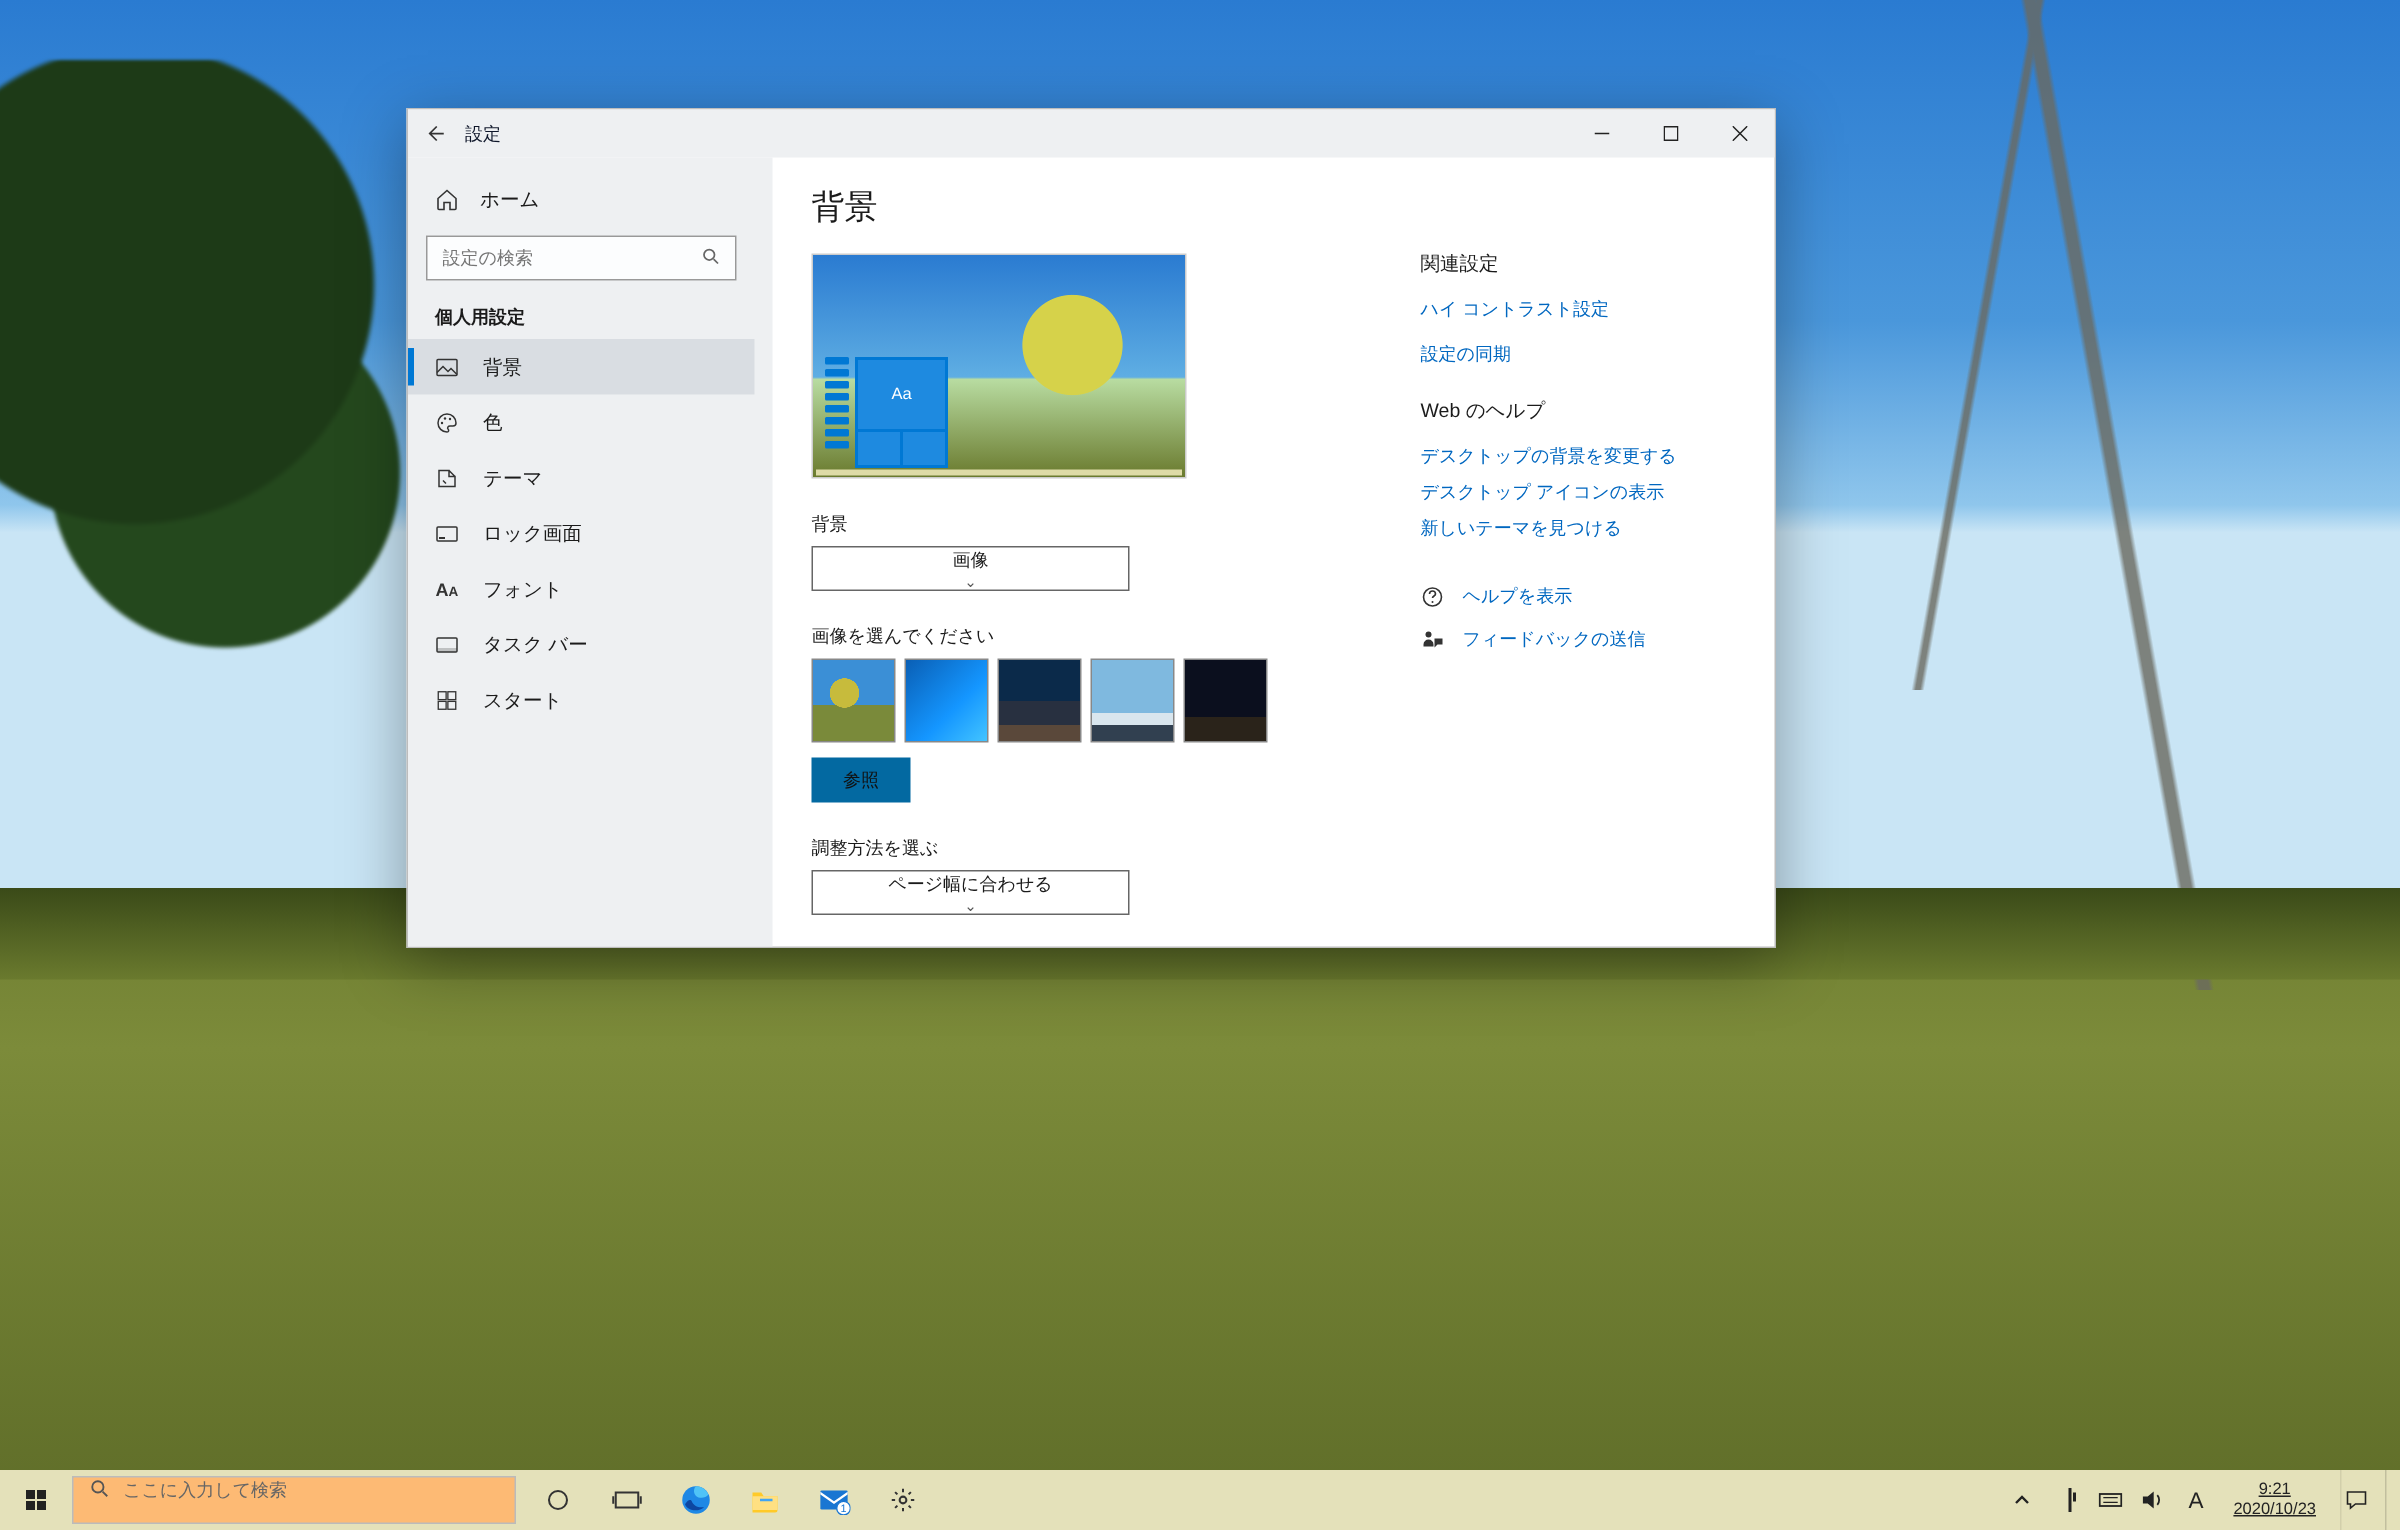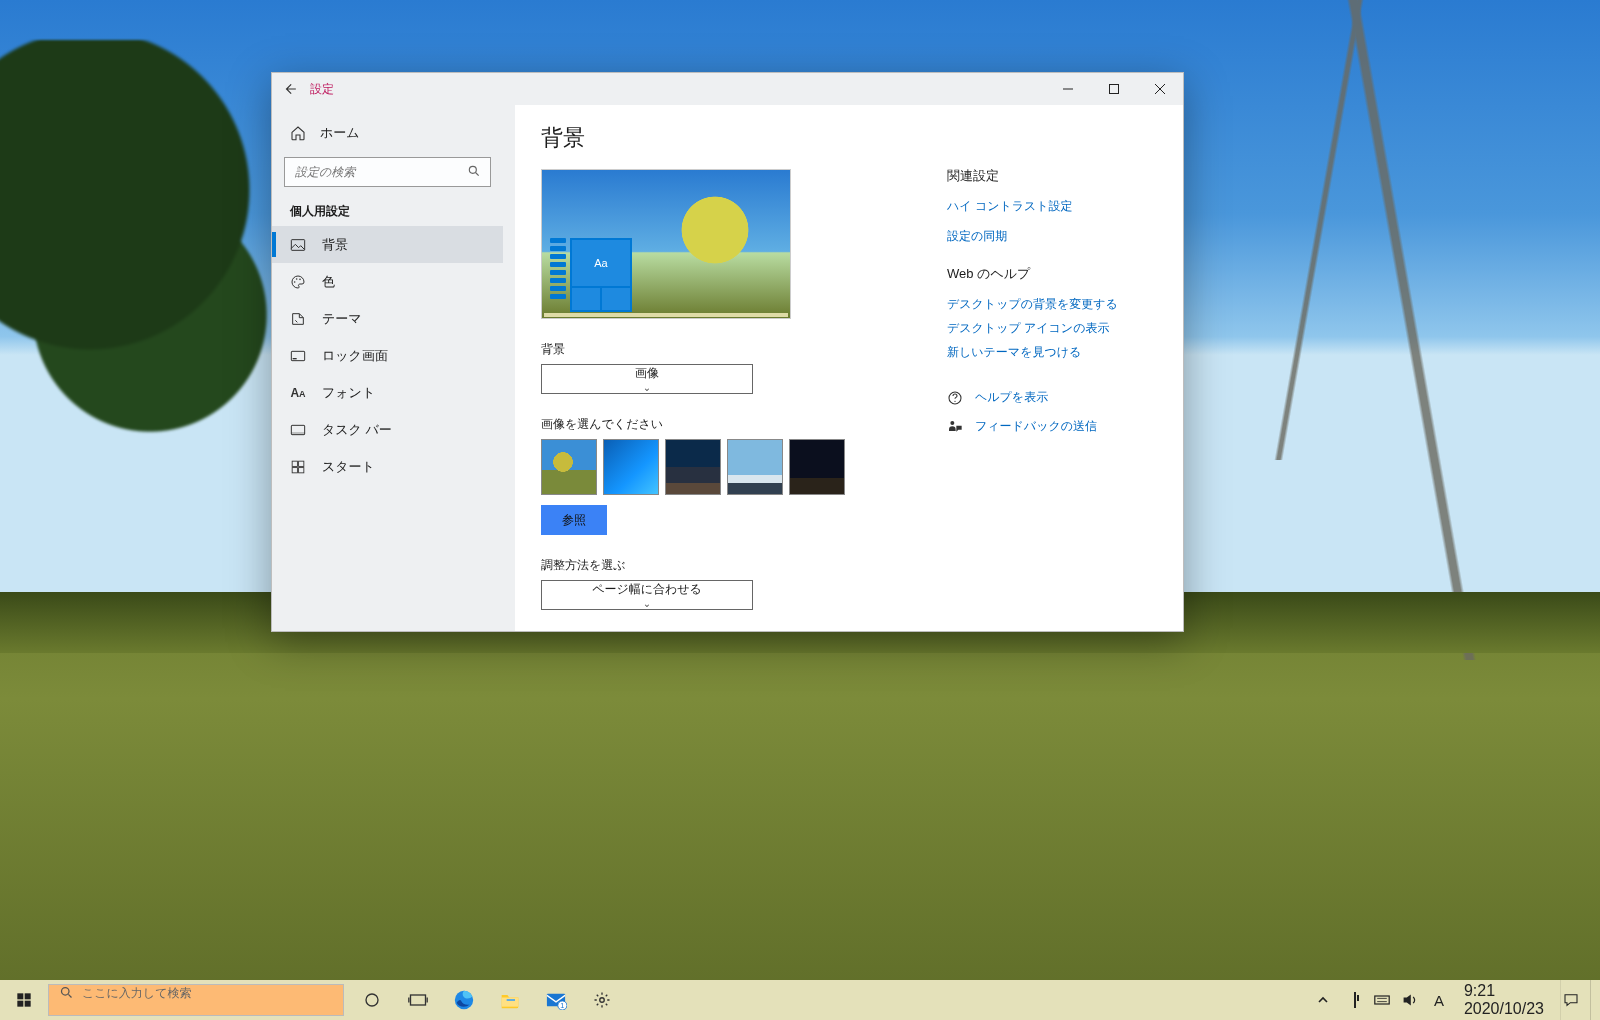--- a/index.html
+++ b/index.html
@@ -36,34 +36,34 @@
     background: #fff; box-shadow: 0 10px 40px rgba(0,0,0,.35);
     display: flex; flex-direction: column;
     font-size: 12px; color: #1b1b1b;
     border: 1px solid #bdbdbd;
   }
   .titlebar {
     height: 32px; display:flex; align-items:center; padding-left:4px;
     background:#eef0f2;
   }
   .titlebar .back { width:28px; height:28px; display:flex; align-items:center; justify-content:center; color:#444;}
-  .titlebar .title { margin-left:6px; font-size:12px; color:#be185d;}
+  .titlebar .title { margin-left:6px; font-size:12px; color:#0f172a;}
   .winctrls { margin-left:auto; display:flex; }
   .winctrls div { width:46px; height:32px; display:flex; align-items:center; justify-content:center; color:#222;}
 
   .body { flex:1; display:flex; min-height:0;}
   .sidebar {
     width:243px; background:#eef0f2; padding:10px 12px 0 0; display:flex; flex-direction:column;
     border-right:0;
   }
   .home-row { display:flex; align-items:center; gap:14px; height:36px; padding:0 18px; font-size:13px;}
   .home-row svg{flex-shrink:0}
   .search-wrap { padding:0 12px; margin-top:6px;}
   .search {
-    width:100%; height:30px; border:1px solid #999; background:#fcfdfe; padding:0 30px 0 10px; font-size:12px; position:relative;font-style:italic;
+    width:100%; height:30px; border:1px solid #999; background:#fcfdfe; padding:0 30px 0 10px; font-size:12px; position:relative;
   }
   .search-box{position:relative;}
   .search-ico{position:absolute; right:10px; top:7px; color:#666; pointer-events:none;}
   .cat-label{ padding:16px 18px 6px; font-size:12px; font-weight:600; }
   .nav-item{
     display:flex; align-items:center; gap:16px; height:37px; padding:0 18px; font-size:13px; cursor:default;
   }
   .nav-item.selected{ background:#d9dde2; position:relative;}
   .nav-item.selected::before{content:""; position:absolute; left:0; top:6px; bottom:6px; width:4px; background:#0078d4;}
   .nav-icon{width:16px; display:flex;justify-content:center; color:#333;}
@@ -97,21 +97,21 @@
   }
   .combo .chev{font-size:10px;color:#555;}
   .thumbs{display:flex; gap:6px; margin-top:4px;}
   .thumb{width:56px; height:56px; border:1px solid #888; background:#777;}
   .thumb.t1{background:linear-gradient(to bottom,#3b8fd6 0 55%,#7a8a3a 55% 100%); position:relative;}
   .thumb.t1::after{content:"";position:absolute;left:8px;top:10px;width:26px;height:24px;background:radial-gradient(circle,#c7bb3c 0 55%,transparent 56%);}
   .thumb.t2{background:linear-gradient(135deg,#0a5fb5,#1496ff 60%,#43c4ff);}
   .thumb.t3{background:linear-gradient(to bottom,#0b2a4a 0 50%,#283040 50% 80%,#5a483a 80%);}
   .thumb.t4{background:linear-gradient(to bottom,#7fb9df 0 65%,#d9e6ee 65% 80%,#314050 80%);}
   .thumb.t5{background:linear-gradient(to bottom,#0b0f1e 0 70%,#2a231a 70%);}
-  .browse{margin-top:10px; width:66px; height:30px; background:#3b82f6; border:none; font-size:12px; color:#111;}
+  .browse{margin-top:10px; width:66px; height:30px; background:#0369a1; border:none; font-size:12px; color:#111;}
   .right-head{font-size:13px; font-weight:400; margin-bottom:12px; margin-top:4px;}
   .link{color:#0067c0; font-size:12px; margin-bottom:12px; display:block; line-height:1.5;}
   .right-sec2{margin-top:20px;}
   .icon-link{display:flex; gap:12px; align-items:center; margin-top:12px;}
   .icon-link span.txt{color:#0067c0; font-size:12px;}
 
   
   .taskbar{
     position:absolute; left:0; right:0; bottom:0; height:40px;
     background: #e4e1ba; display:flex; align-items:center; color:#222;
@@ -119,21 +119,21 @@
   }
   .start-btn{width:48px; height:40px; display:flex;align-items:center;justify-content:center;}
   .start-btn svg{fill:#222;}
   .search-bar{
     width:296px; height:32px; margin-left:0px; background:#fdba74; border:1px solid #bbb;
     display:flex; gap:8px; padding:0 10px;
   }
   .task-icons{display:flex; align-items:center; margin-left:6px; gap:2px;}
   .ticon{width:44px; height:40px; display:flex;align-items:center;justify-content:center;}
   .tray{margin-left:auto; display:flex; align-items:center; gap:10px; padding-right:4px; height:40px;}
-  .tray .clock{font-size:16px; text-align:left; line-height:1.15; padding:0 6px;}
+  .tray .clock{font-size:11px; text-align:center; line-height:1.15; padding:0 6px;text-decoration:underline;}
   .tray .glyph{width:18px; text-align:center;}
   .tray-rect{width:18px;height:12px;border:1.5px solid #222;position:relative;}
   .tray-rect::after{content:"";position:absolute;right:-4px;top:2px;width:2px;height:6px;background:#222;}
   .notif{width:20px;height:40px;display:flex;align-items:center;justify-content:center;border-left:1px solid rgba(0,0,0,.08);}
   svg{display:block;}
 </style>
 </head>
 <body>
 
 <div class="desktop">

